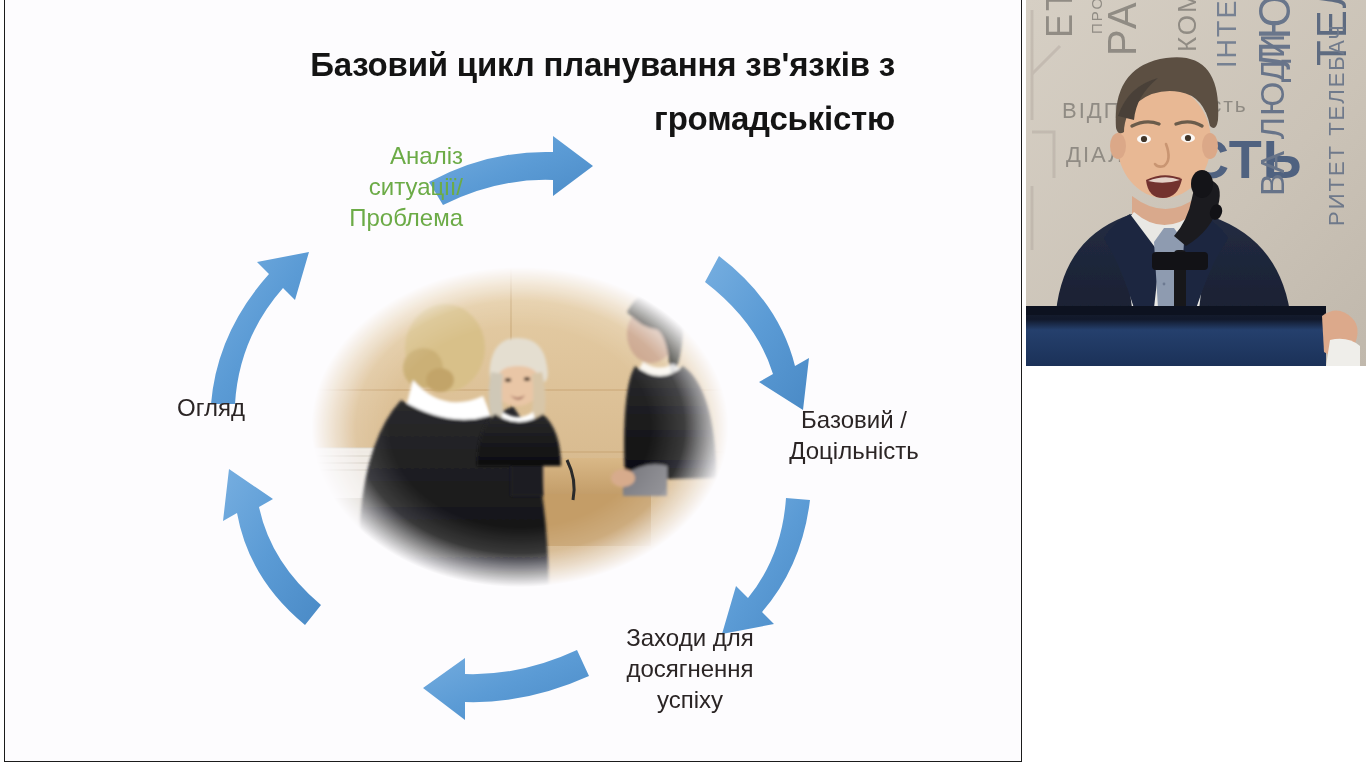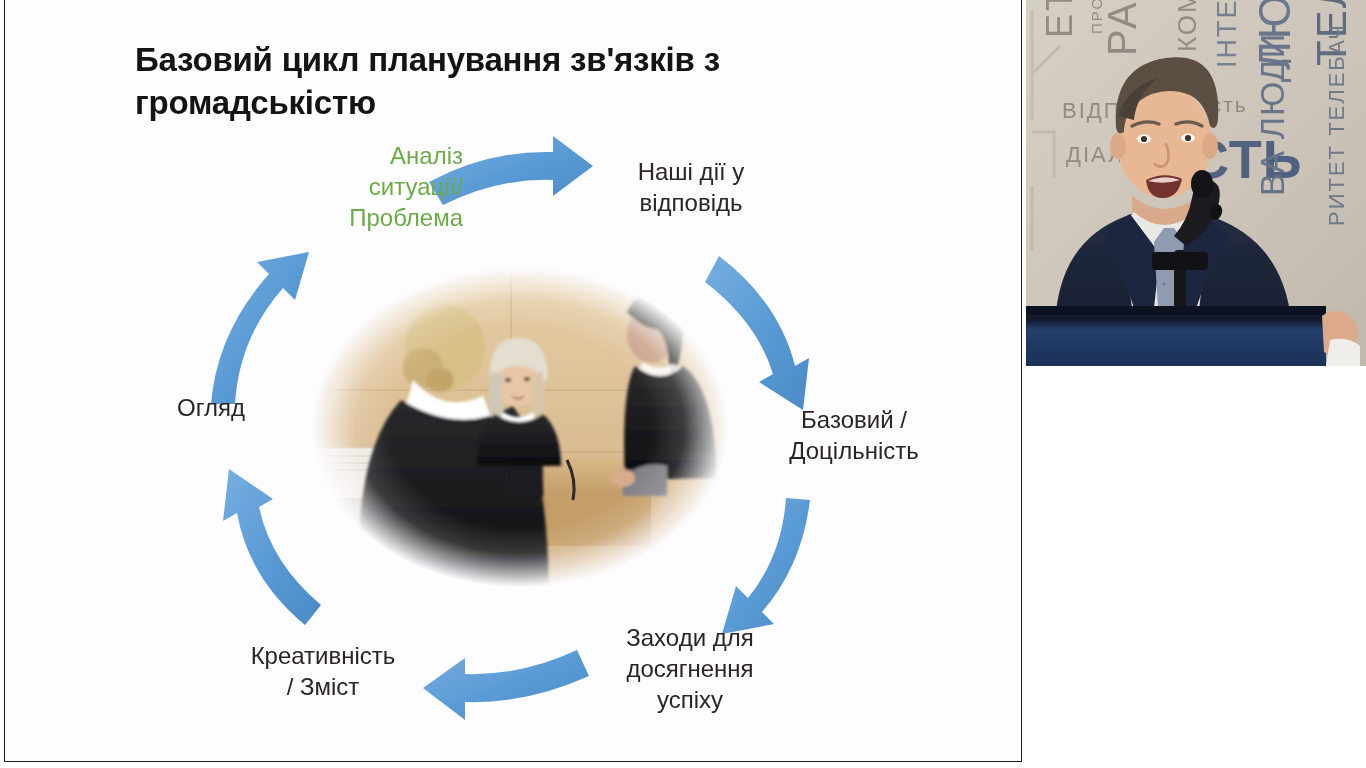--- a/index.html
+++ b/index.html
@@ -31,24 +31,24 @@
     border-top: none;
     box-sizing: border-box;
     overflow: hidden;
   }
 
   #slide-title {
     position: absolute;
     left: 130px;
     top: 38px;
     width: 760px;
-    text-align: left;
+    text-align: right;
     font-weight: bold;
     font-size: 33px;
-    line-height: 43px;
+    line-height: 54px;
     color: #141414;
     letter-spacing: -0.2px;
     font-family: "Liberation Sans", sans-serif;
   }
 
   
   #photo-wrap {
     position: absolute;
     left: 300px;
     top: 262px;
@@ -249,40 +249,32 @@
                  q-44 50 -48 116 z" fill="url(#ag1)"></path>
       </g>
     </svg>
 
     <div class="node-label green" id="label-analysis">
       <span>Аналіз
 ситуації/
 Проблема</span>
     </div>
 
-    <div class="node-label" id="label-response">
-      <span>Наші дії у
-відповідь</span>
-    </div>
 
     <div class="node-label" id="label-benefit">
       <span>Базовий /
 Доцільність</span>
     </div>
 
     <div class="node-label" id="label-actions">
       <span>Заходи для
 досягнення
 успіху</span>
     </div>
 
-    <div class="node-label" id="label-creative">
-      <span>Креативність
-/ Зміст</span>
-    </div>
 
     <div class="node-label" id="label-review">
       <span>Огляд</span>
     </div>
 
   </div>
 
   <div id="video">
     <svg viewBox="0 0 340 366" preserveAspectRatio="xMidYMid slice">
       <defs>

